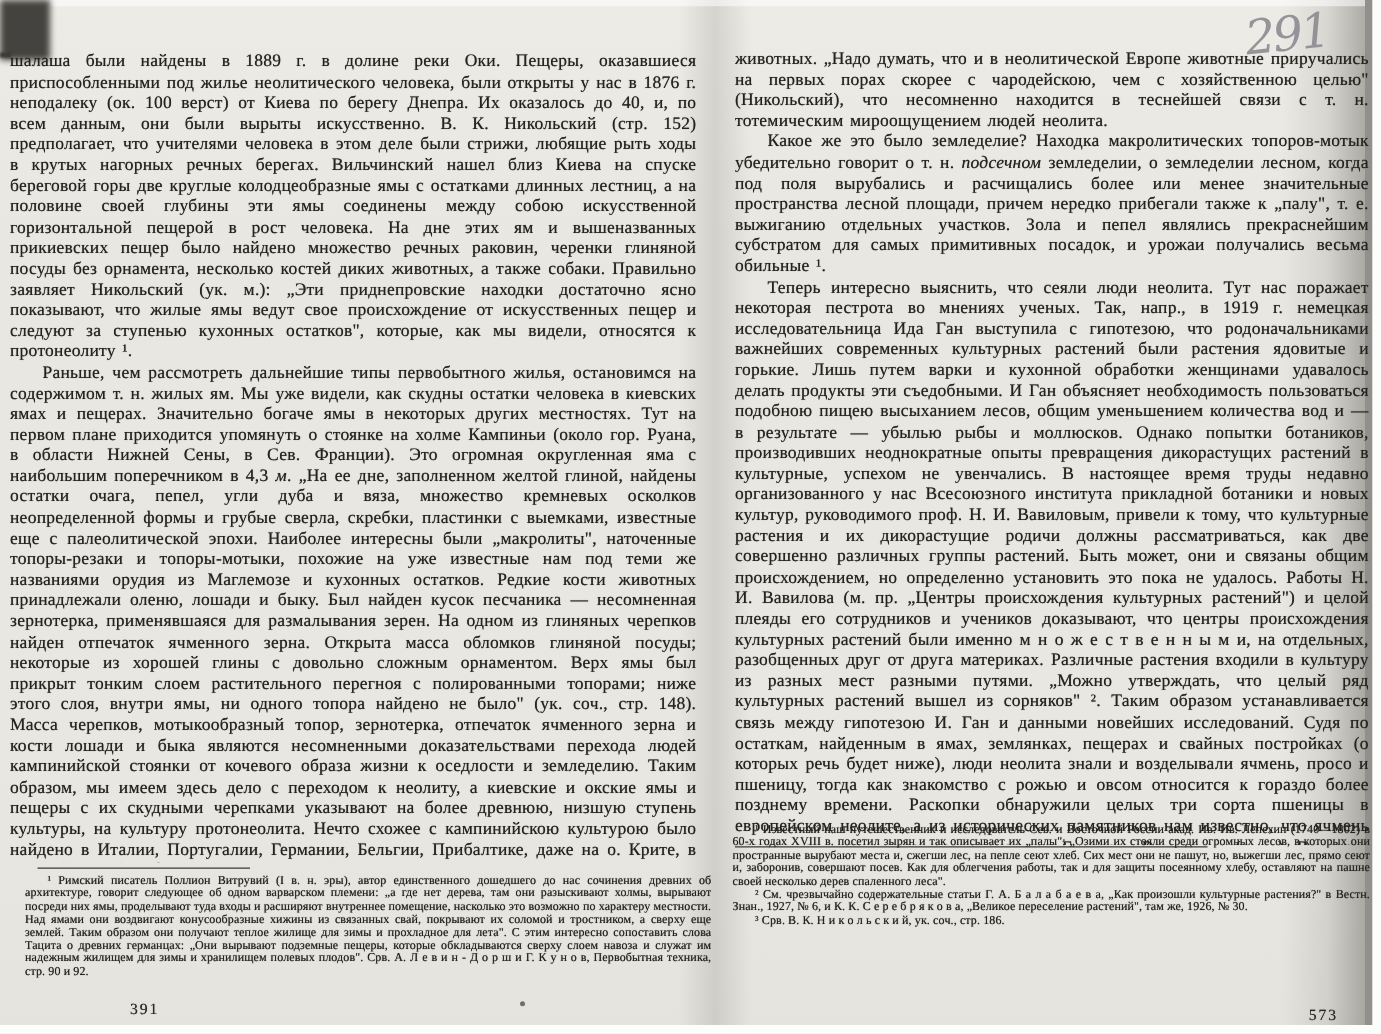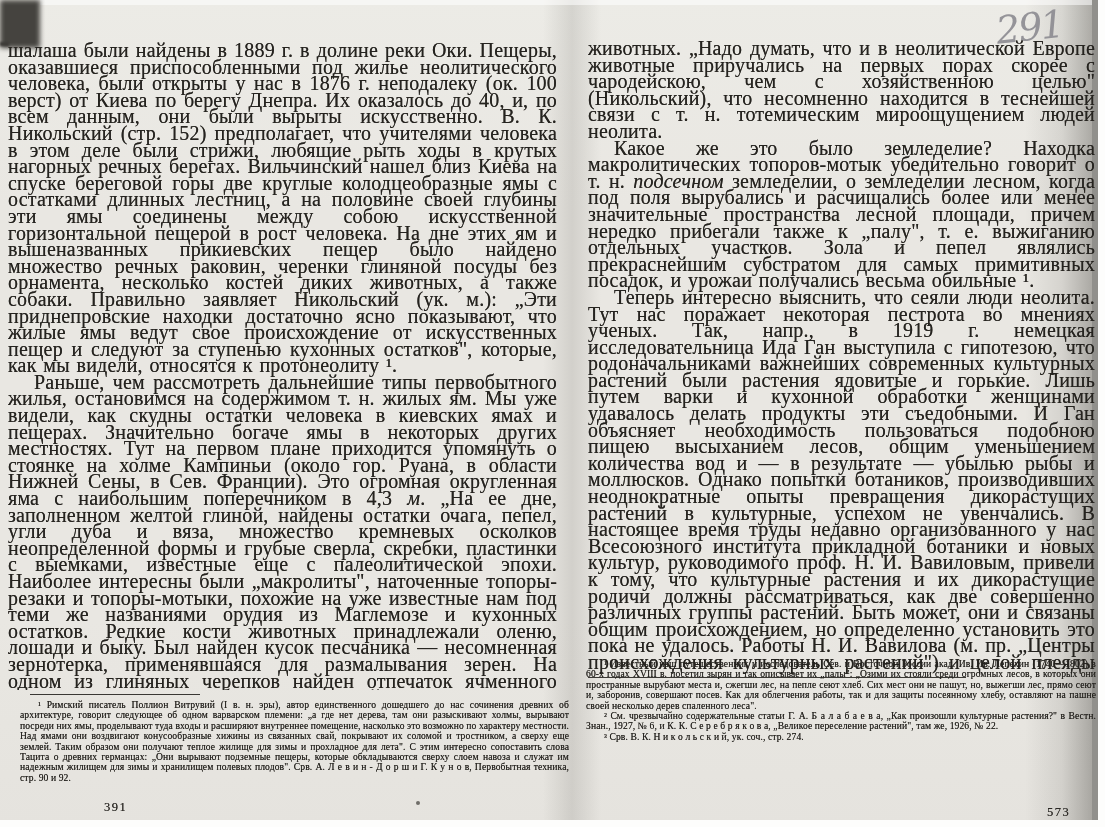--- a/index.html
+++ b/index.html
@@ -32,21 +32,21 @@
   .speck-a{position:absolute;left:0;top:42px;width:9px;height:4px;background:#3d3b38;filter:blur(1px);}
   .speck-b{position:absolute;left:416px;top:801px;width:4px;height:4px;border-radius:50%;background:#6f6d68;filter:blur(0.5px);}
 
   
   .text-block{
     position:absolute;color:#25231f;
     text-align:justify;
     text-shadow:0 0 0.6px rgba(37,35,31,0.75);
     overflow:hidden;
   }
-  .main-text{font-size:20px;line-height:16.6px;letter-spacing:0.2px;word-spacing:1.5px;}
+  .main-text{font-size:14px;line-height:16.6px;letter-spacing:0.2px;word-spacing:1.5px;}
   .para{margin:0;}
   .para.indent{text-indent:26px;}
   .fn-block{font-size:9.6px;line-height:10.4px;letter-spacing:0.1px;}
   .fn-block .para{text-indent:18px;}
   .left-main{left:8px;top:42px;width:549px;height:648px;}
   .left-fns{left:20px;top:700px;width:549px;height:100px;}
   .right-main{left:588px;top:40px;width:507px;height:636px;}
   .right-fns{left:586px;top:659px;width:510px;height:116px;}
   .sep{position:absolute;height:0;border-top:1.4px solid #3a3834;}
   .sep-left{left:30px;top:694px;width:170px;}
@@ -97,18 +97,18 @@
 
   <div>
     <div class="text-block main-text right-main">
         <p class="para"><span>животных. „Надо думать, что и в неолитической Европе животные приручались на первых порах скорее с чародейскою, чем с хозяйственною целью" (Никольский), что несомненно находится в теснейшей связи с т. н. тотемическим мироощущением людей неолита.</span></p>
         <p class="para indent"><span>Какое же это было земледелие? Находка макролитических топоров-мотык убедительно говорит о т. н. </span><em>подсечном</em><span> земледелии, о земледелии лесном, когда под поля вырубались и расчищались более или менее значительные пространства лесной площади, причем нередко прибегали также к „палу", т. е. выжиганию отдельных участков. Зола и пепел являлись прекраснейшим субстратом для самых примитивных посадок, и урожаи получались весьма обильные ¹.</span></p>
         <p class="para indent"><span>Теперь интересно выяснить, что сеяли люди неолита. Тут нас поражает некоторая пестрота во мнениях ученых. Так, напр., в 1919 г. немецкая исследовательница Ида Ган выступила с гипотезою, что родоначальниками важнейших современных культурных растений были растения ядовитые и горькие. Лишь путем варки и кухонной обработки женщинами удавалось делать продукты эти съедобными. И Ган объясняет необходимость пользоваться подобною пищею высыханием лесов, общим уменьшением количества вод и — в результате — убылью рыбы и моллюсков. Однако попытки ботаников, производивших неоднократные опыты превращения дикорастущих растений в культурные, успехом не увенчались. В настоящее время труды недавно организованного у нас Всесоюзного института прикладной ботаники и новых культур, руководимого проф. Н. И. Вавиловым, привели к тому, что культурные растения и их дикорастущие родичи должны рассматриваться, как две совершенно различных группы растений. Быть может, они и связаны общим происхождением, но определенно установить это пока не удалось. Работы Н. И. Вавилова (м. пр. „Центры происхождения культурных растений") и целой плеяды его сотрудников и учеников доказывают, что центры происхождения культурных растений были именно м н о ж е с т в е н н ы м и, на отдельных, разобщенных друг от друга материках. Различные растения входили в культуру из разных мест разными путями. „Можно утверждать, что целый ряд культурных растений вышел из сорняков" ². Таким образом устанавливается связь между гипотезою И. Ган и данными новейших исследований. Судя по остаткам, найденным в ямах, землянках, пещерах и свайных постройках (о которых речь будет ниже), люди неолита знали и возделывали ячмень, просо и пшеницу, тогда как знакомство с рожью и овсом относится к гораздо более позднему времени. Раскопки обнаружили целых три сорта пшеницы в европейском неолите, а из исторических памятников нам известно, что ячмень разводился в самую седую древность в Египте и Вавилонии (пиво). Впрочем, „восточную родословную наших злаков доказать при нынешнем состоянии наших знаний еще невозможно" ³. То же относится и к некоторым животным. Из них людям неолита бесспорно были известны и ими одомашнены собака, коза, свинья, бык, овца и лошадь, причем овца</span></p>
       </div>
     <div class="sep sep-right"></div>
     <div class="text-block fn-block right-fns">
         <p class="para"><span>¹ Известный наш путешественник и исследователь Сев. и Восточной России акад. Ив. Ив. Лепехин (1740—1802) в 60-х годах XVIII в. посетил зырян и так описывает их „палы": „Озими их стояли среди огромных лесов, в которых они пространные вырубают места и, сжегши лес, на пепле сеют хлеб. Сих мест они не пашут, но, выжегши лес, прямо сеют и, заборонив, совершают посев. Как для облегчения работы, так и для защиты посеянному хлебу, оставляют на пашне своей несколько дерев спаленного леса".</span></p>
-        <p class="para"><span>² См. чрезвычайно содержательные статьи Г. А. Б а л а б а е в а, „Как произошли культурные растения?" в Вестн. Знан., 1927, № 6, и К. К. С е р е б р я к о в а, „Великое переселение растений", там же, 1926, № 22.</span></p>
-        <p class="para"><span>³ Срв. В. К. Н и к о л ь с к и й, ук. соч., стр. 274.</span></p>
+        <p class="para"><span>² См. чрезвычайно содержательные статьи Г. А. Б а л а б а е в а, „Как произошли культурные растения?" в Вестн. Знан., 1927, № 6, и К. К. С е р е б р я к о в а, „Великое переселение растений", там же, 1926, № 30.</span></p>
+        <p class="para"><span>³ Срв. В. К. Н и к о л ь с к и й, ук. соч., стр. 186.</span></p>
       </div>
     <div class="page-num page-num-right">573</div>
   </div>
 </div>
 
 </body></html>

